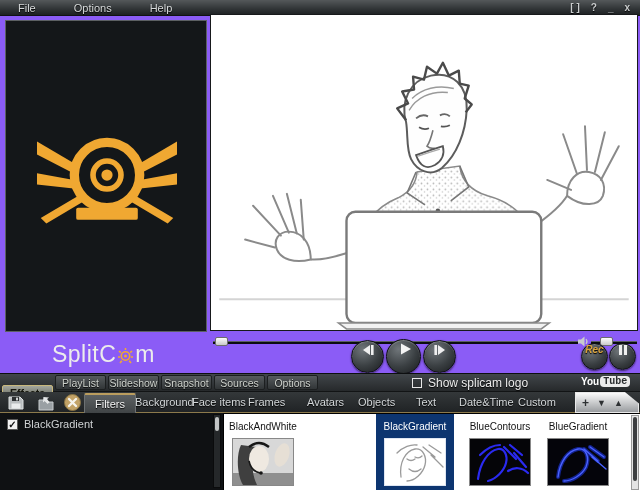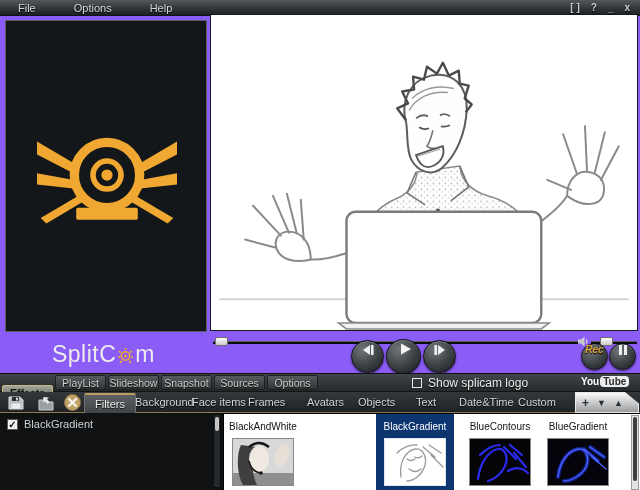--- a/index.html
+++ b/index.html
@@ -62,21 +62,21 @@
   .tab { width:51px; height:15px; margin-left:2px; font-size:10.5px; text-align:center; line-height:15px;
     background:linear-gradient(#565b5d,#313537); color:#ccd0ca; border:1px solid #1c1f20;
     border-radius:2px; text-shadow:0 1px 1px #000; }
   .tab.selected { background:linear-gradient(#a3a69d,#5d6055); color:#15150c; text-shadow:none;
     border:1px solid #c8b87c; font-weight:bold;margin-top:20px; }
   #show-logo { position:absolute; left:412px; top:376px; display:flex; align-items:center; gap:6px; }
   #show-logo .box { width:10px; height:10px; border:1.5px solid #e9e9e9; background:transparent; }
   #show-logo .lbl { color:#ececec; font-size:12px; font-weight:normal; text-shadow:0 1px 1px #000;text-align:center; }
   #yt { position:absolute; left:581px; top:376px; display:flex; align-items:center; }
   #yt .yt1 { color:#ffffff; font-size:10px; font-weight:bold; }
-  #yt .yt2 { color:#2a2d2f; font-size:10px; font-weight:bold; background:#ececec; border-radius:4px; padding:0 3px; margin-left:1px; }
+  #yt .yt2 { color:#2a2d2f; font-size:10px; font-weight:bold; background:#ececec; border-radius:4px; padding:0 3px; margin-left:1px;font-family:Liberation Mono, monospace; }
 
   
   #toolbar-row { position:absolute; left:0; top:392px; width:640px; height:21px;
     background:linear-gradient(#34383a,#202325); border-bottom:1px solid #8c7a4c; }
   .tool-icon { position:absolute; top:2px; width:18px; height:17px; display:flex; align-items:center; justify-content:center; }
   #icon-save { left:7px; } #icon-load { left:37px; } #icon-delete { left:63px; }
   .ftab-label { position:absolute; top:0; height:21px; line-height:21px; font-size:11px; color:#d2d6d8; text-shadow:0 1px 1px #000; }
   #ftab-filters { position:absolute; left:84px; top:1px; width:52px; height:24px; line-height:18px; text-align:center;
     font-size:11px; color:#f2f2f2; background:linear-gradient(#5d6163,#3b3f41);
     border:1px solid #6d7173; border-top:2px solid #bb9d5e; border-radius:2px 2px 0 0; text-shadow:0 1px 1px #000; }

